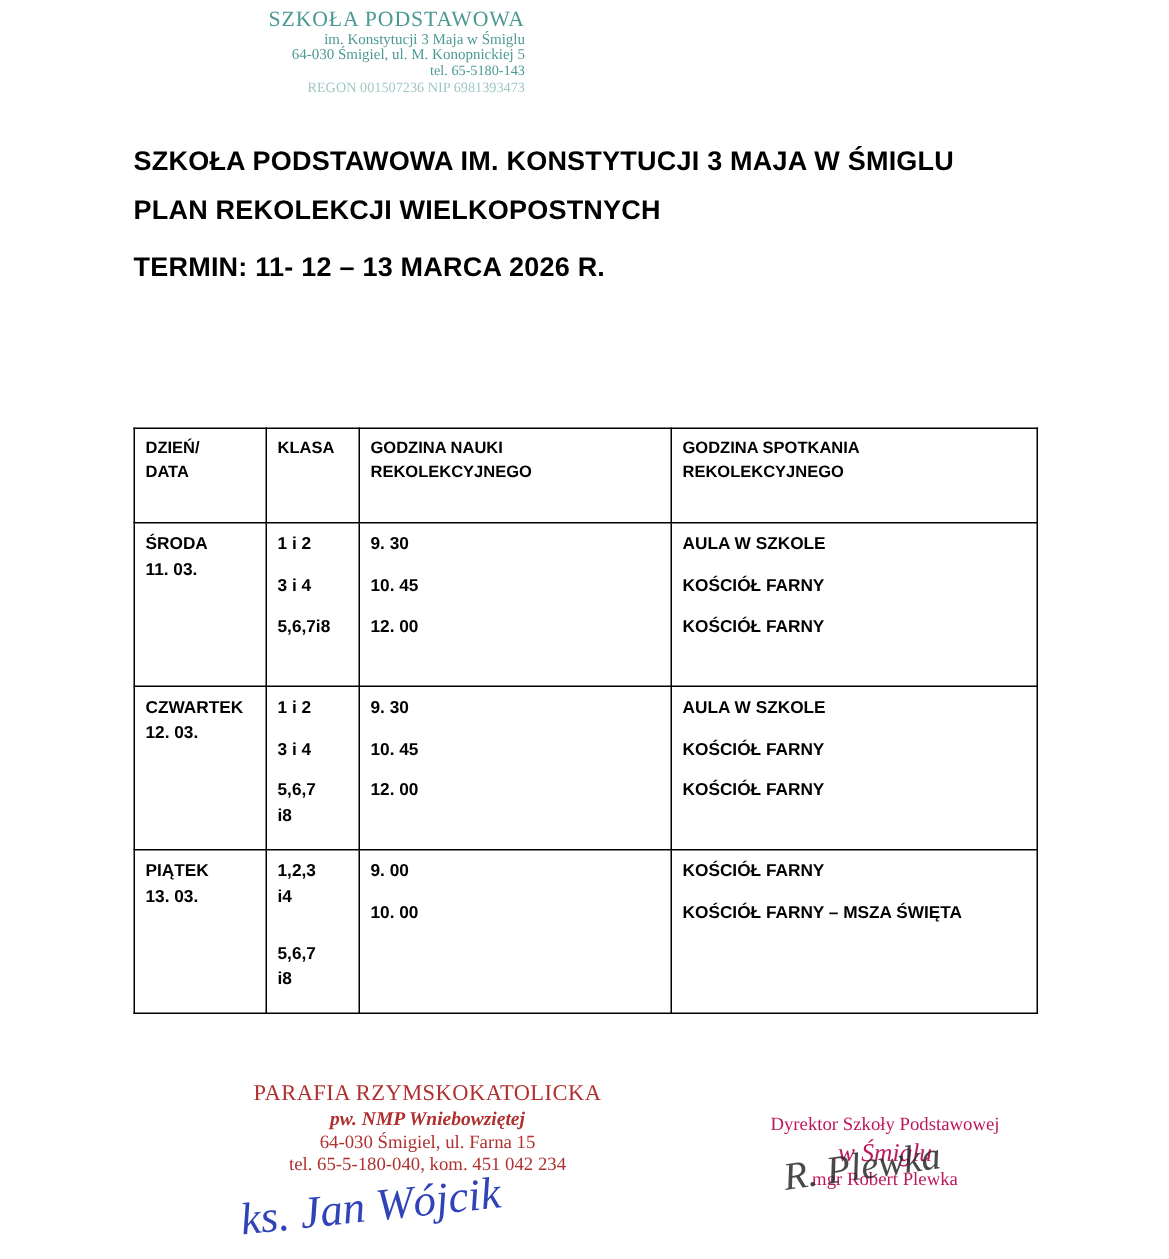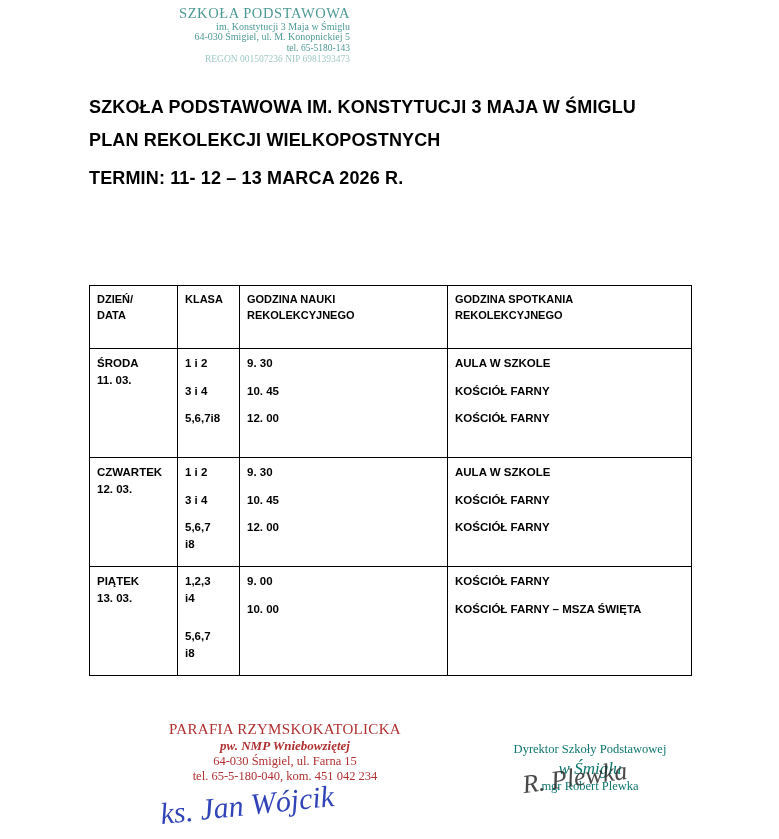--- a/index.html
+++ b/index.html
@@ -127,21 +127,21 @@
     opacity: 0.9;
   }
 
   .director-stamp {
     position: absolute;
     left: 490px;
     top: 742px;
     width: 200px;
     text-align: center;
     font-family: "Liberation Serif", serif;
-    color: #0f766e;
+    color: #be185d;
     line-height: 1.25;
   }
   .director-stamp .d1 { font-size: 12.5px; }
   .director-stamp .d2 { font-size: 17px; font-style: italic; }
   .director-stamp .d3 {
     font-size: 12.5px;
     font-weight: normal;
     margin-top: 0;
   }
   .director-signature {

